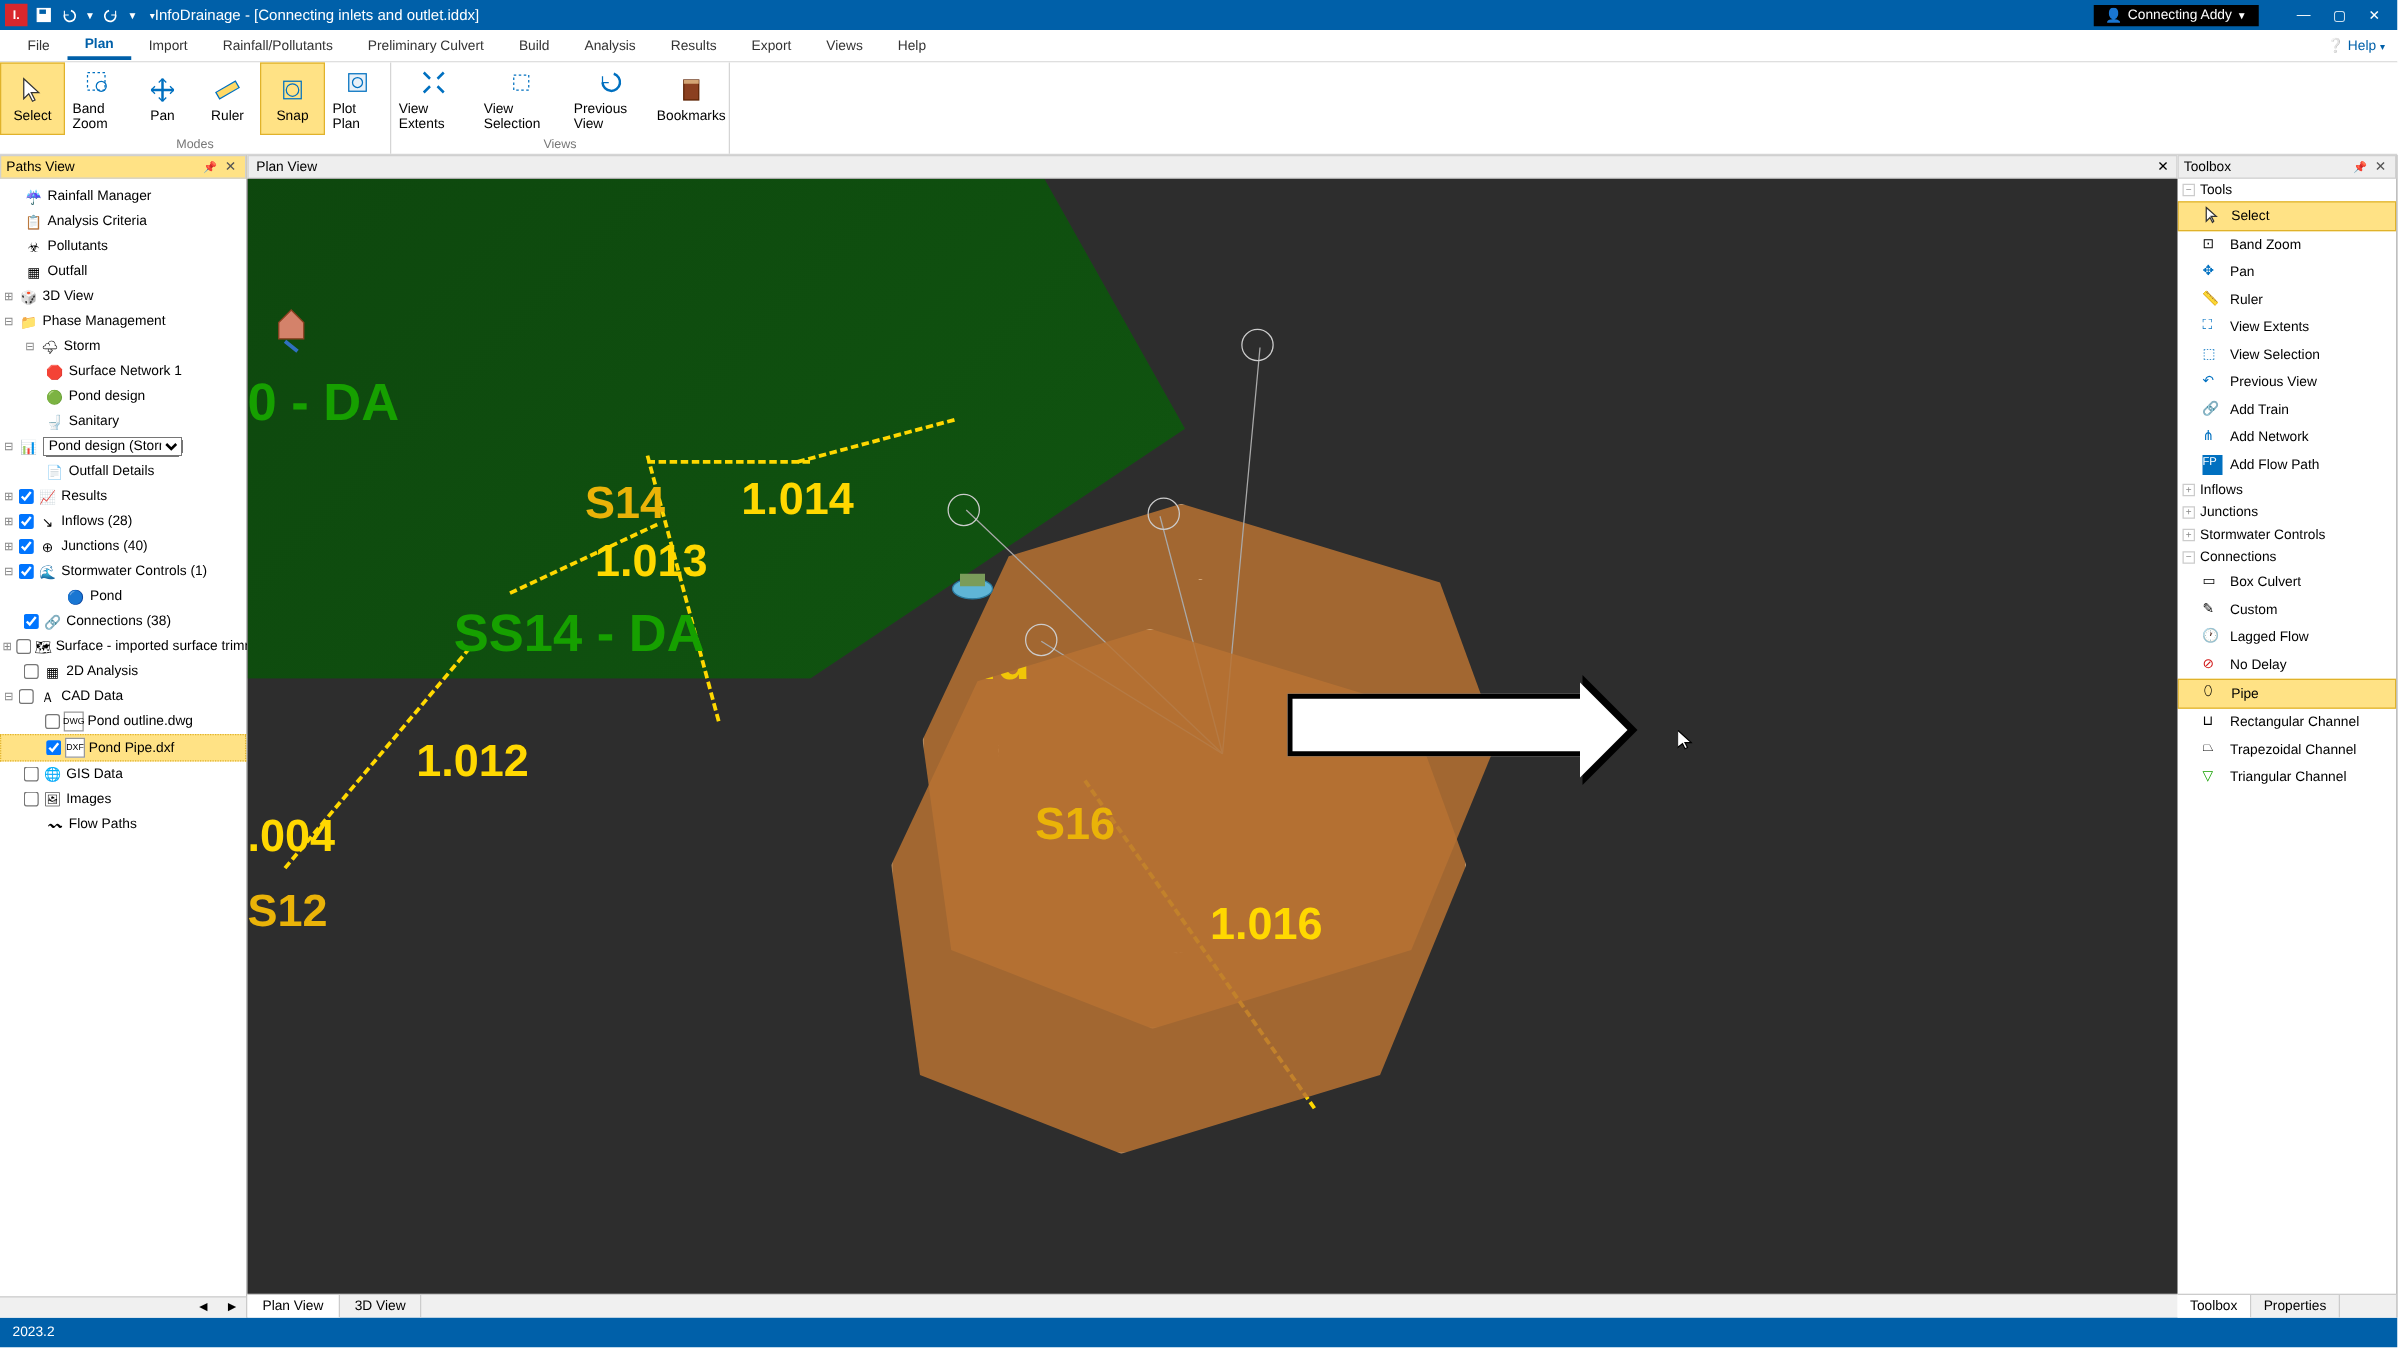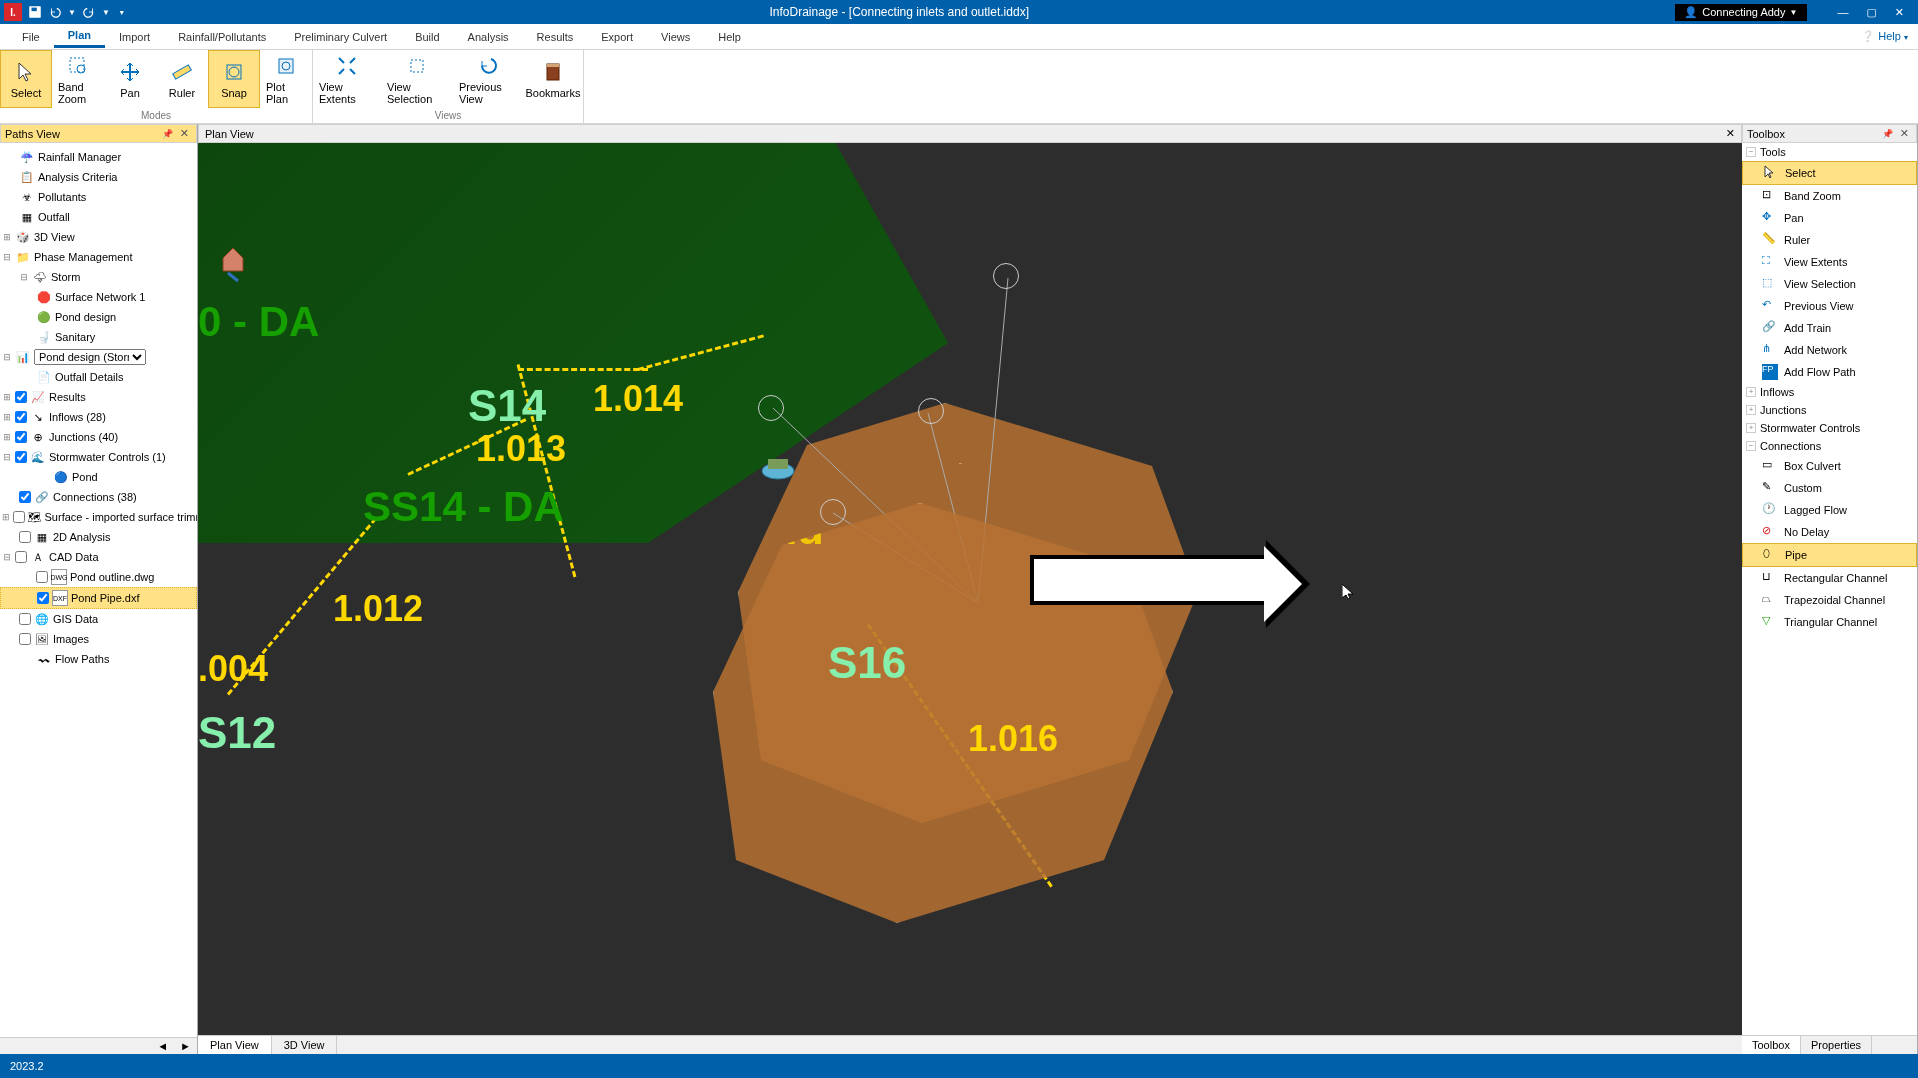--- a/index.html
+++ b/index.html
@@ -3,21 +3,21 @@
 <meta charset="utf-8">
 <style>
 * { margin: 0; padding: 0; box-sizing: border-box; font-family: 'Segoe UI', Tahoma, sans-serif; font-size: 11px; }
 body { background: #fff; overflow: hidden; width: 1918px; height: 1078px; position: relative; }
 
 
 .titlebar { height: 24px; background: #0060a9; display: flex; align-items: center; color: #fff; padding: 0 4px; }
 .titlebar .logo { width: 18px; height: 18px; background: #d9272c; display: inline-flex; align-items: center; justify-content: center; color: #fff; font-weight: bold; font-size: 10px; }
 .titlebar .qat { display: flex; align-items: center; gap: 6px; margin-left: 6px; }
 .titlebar .qat-icon { width: 14px; height: 14px; display: inline-block; }
-.titlebar .title { flex: 1; text-align: center; font-size: 12px; }
+.titlebar .title { flex: 1; text-align: left; font-size: 12px; }
 .titlebar .user { background: #000; padding: 2px 10px; display: flex; align-items: center; gap: 4px; }
 .titlebar .winbtns { display: flex; gap: 18px; margin-left: 20px; padding: 0 10px; }
 
 
 .menubar { height: 26px; background: #fff; display: flex; align-items: center; border-bottom: 1px solid #d5d5d5; padding-left: 8px; }
 .menubar .menu-item { padding: 4px 14px; color: #333; cursor: default; }
 .menubar .menu-item.active { border-bottom: 3px solid #0060a9; color: #0060a9; font-weight: 600; }
 .menubar .help { margin-left: auto; margin-right: 10px; color: #0060a9; }
 
 
@@ -51,21 +51,21 @@
 
 .planview { flex: 1; display: flex; flex-direction: column; }
 .planview-header { background: #eee; display: flex; align-items: center; padding: 2px 6px; border: 1px solid #d0d0d0; }
 .planview-header .spacer { flex: 1; }
 .canvas { flex: 1; background: #2d2d2d; position: relative; overflow: hidden; }
 .canvas .green-poly { position: absolute; left: 0; top: 0; width: 750px; height: 400px; background: linear-gradient(135deg, #0a4a0a 0%, #0d5a0d 100%); clip-path: polygon(0 0, 85% 0, 100% 50%, 60% 100%, 0 100%); opacity: 0.9; }
 .canvas .pond { position: absolute; left: 540px; top: 260px; width: 460px; height: 420px; background: #b87333; clip-path: polygon(45% 0, 90% 15%, 100% 45%, 85% 85%, 40% 100%, 5% 85%, 0 45%, 15% 10%); opacity: 0.85; border: 1px solid #d4a574; }
 .canvas .pond-inner { position: absolute; left: 600px; top: 320px; width: 360px; height: 300px; border: 1px dashed #d4a574; clip-path: polygon(45% 0, 90% 15%, 100% 45%, 85% 85%, 40% 100%, 5% 85%, 0 45%, 15% 10%); }
 .canvas .label { position: absolute; font-weight: bold; font-family: Arial; }
 .canvas .label.yellow { color: #ffd800; font-size: 36px; }
-.canvas .label.blue { color: #86efac; font-size: 44px; }
+.canvas .label.blue { color: #eab308; font-size: 36px; }
 .canvas .label.green { color: #16a000; font-size: 42px; }
 .canvas .label.pond { color: #ffd800; font-size: 44px; }
 .canvas .node-circle { position: absolute; width: 26px; height: 26px; border: 1px solid #ccc; border-radius: 50%; }
 .canvas .pipe { position: absolute; border-top: 3px dashed #ffd800; transform-origin: left center; }
 .canvas .statusline { position: absolute; bottom: 0; left: 0; right: 0; height: 18px; background: rgba(0,0,0,0.6); color: #fff; padding: 2px 8px; font-size: 10px; display: flex; }
 .plan-tabs { display: flex; background: #f0f0f0; border-top: 1px solid #ccc; }
 .plan-tab { padding: 3px 12px; border-right: 1px solid #ccc; font-size: 11px; cursor: default; }
 .plan-tab.active { background: #fff; }
 
 

